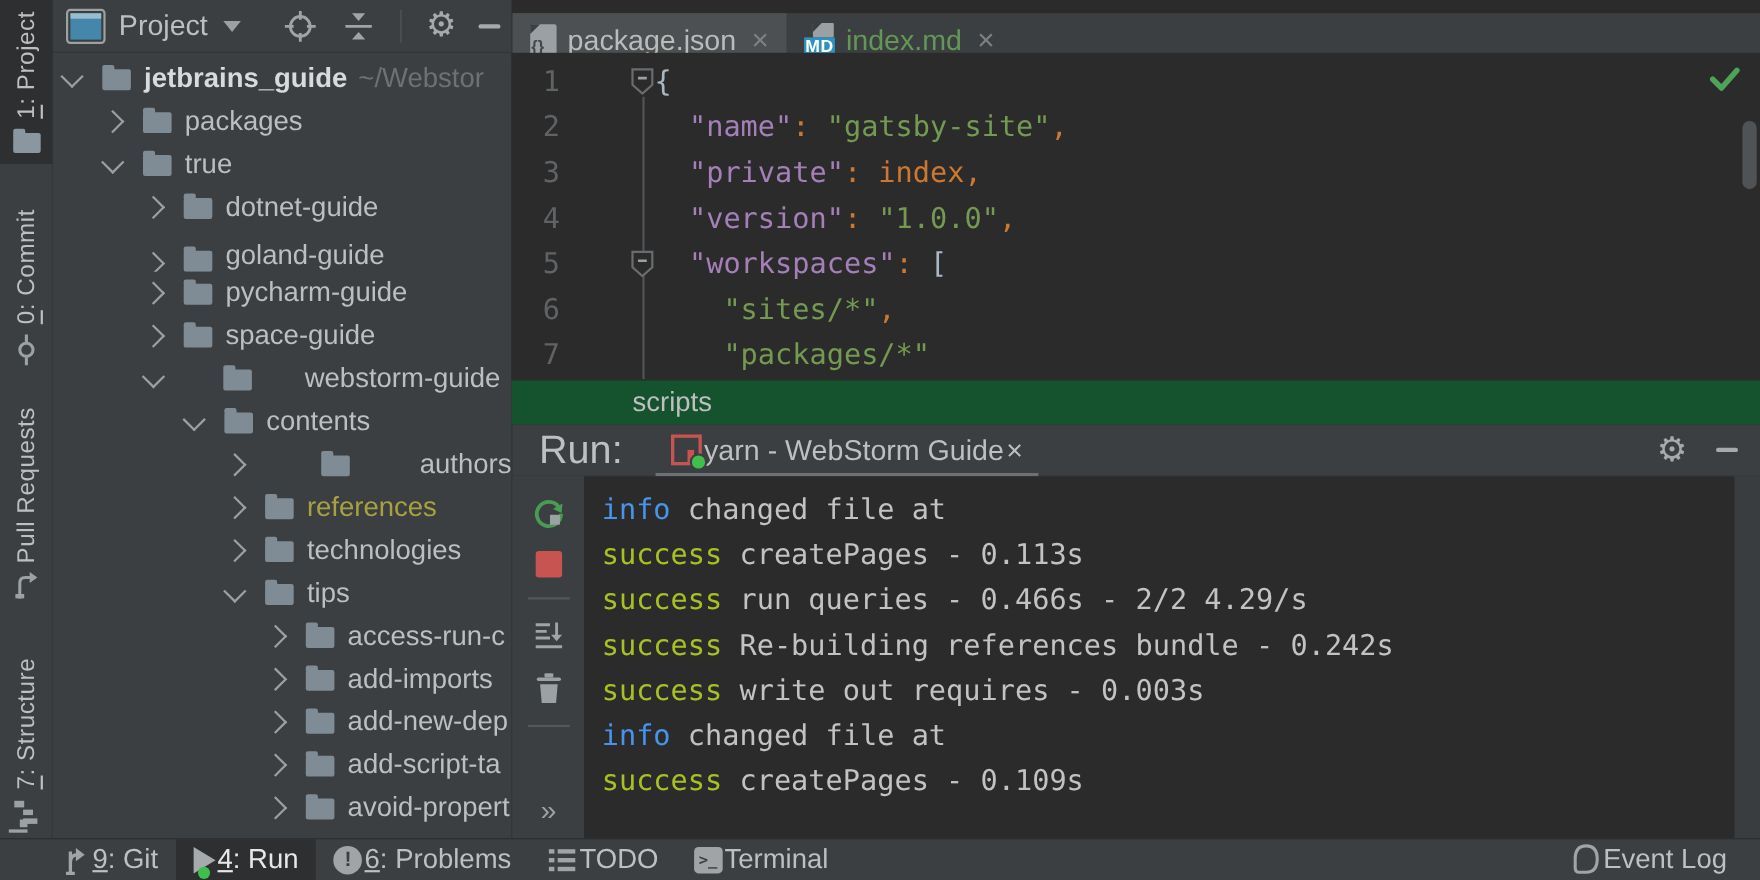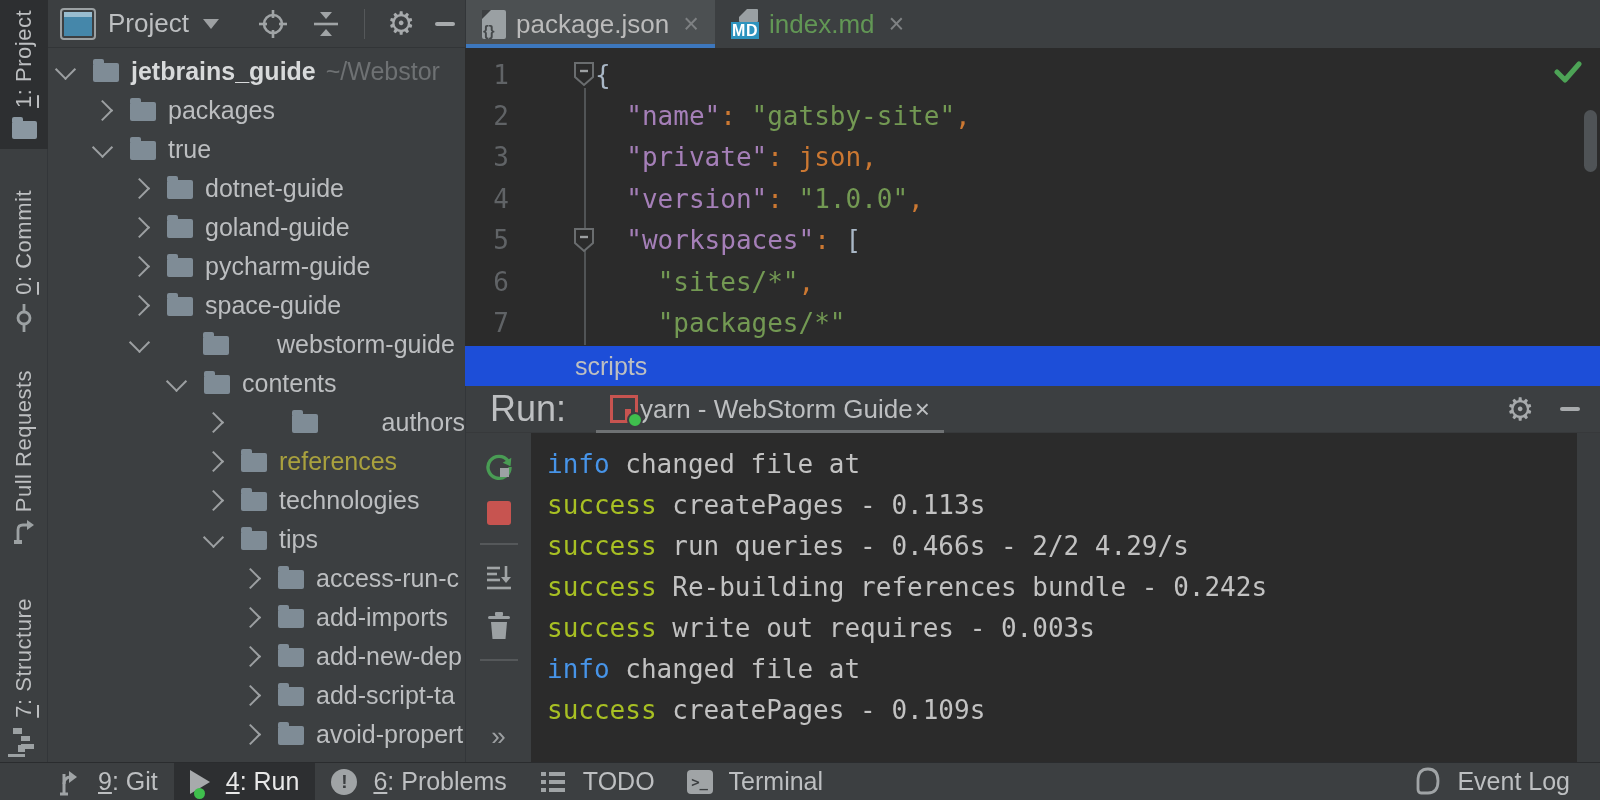--- a/index.html
+++ b/index.html
@@ -33,21 +33,21 @@
   .chev{width:13px;height:13px;border-right:2.5px solid #9DA0A2;border-bottom:2.5px solid #9DA0A2;display:inline-block;flex:none;}
   .chev.right{transform:rotate(-45deg);margin-right:14px;}
   .chev.down{transform:rotate(45deg);margin-right:14px;margin-top:-4px;}
   .tree-folder{position:relative;display:inline-block;flex:none;width:26px;height:19px;background:#7F8C96;border-radius:2px;margin:2px 12px 0 6px;}
   .tree-folder:before{content:'';position:absolute;top:-4px;left:0;width:11px;height:5px;background:#7F8C96;border-radius:2px 2px 0 0;}
   .tree-label{color:#BCBEC0;}
   .tree-label.bold{font-weight:bold;color:#D8DADB;}
   .tree-label.olive{color:#A9A13E;}
   .tree-path{color:#6E7173;margin-left:10px;}
   
-  .editor-tabs{position:absolute;left:465px;top:0;right:0;height:48px;background:#3C3F41;display:flex;border-left:1px solid #333639;box-sizing:border-box;}
+  .editor-tabs{position:absolute;left:465px;top:12px;right:0;height:48px;background:#3C3F41;display:flex;border-left:1px solid #333639;box-sizing:border-box;}
   .tab{display:flex;align-items:center;gap:10px;padding:0 16px;position:relative;font-size:26px;color:#BBBBBB;cursor:pointer;}
   .tab.active{background:#4C5052;}
   .tab.active:after{content:'';position:absolute;left:0;right:0;bottom:0;height:4px;background:#3D77BD;}
   .tab .close{color:#7E8183;font-size:27px;margin-left:4px;cursor:pointer;}
   .tab .lbl-md{color:#629755;}
   .icon-json{position:relative;width:24px;height:29px;background:#9AA0A3;border-radius:2px;}
   .icon-json:before{content:'';position:absolute;top:0;left:0;border-top:9px solid #3C3F41;border-right:9px solid transparent;}
   .icon-json:after{content:'{}';position:absolute;left:1px;bottom:0px;font-size:15px;font-weight:bold;color:#44484A;}
   .icon-md{position:relative;width:28px;height:30px;}
   .icon-md .page{position:absolute;top:0;right:1px;width:19px;height:13px;background:#9AA0A3;border-radius:1px;}
@@ -57,21 +57,21 @@
   .editor-body{position:absolute;left:465px;top:48px;right:0;height:297px;background:#2B2B2B;overflow:hidden;}
   .code-line{display:flex;height:41.4px;align-items:center;font-family:"DejaVu Sans Mono",monospace;font-size:26px;white-space:pre;}
   .line-num{width:44px;text-align:right;color:#606366;flex:none;}
   .code-pad{width:86px;flex:none;}
   .tk-brace{color:#A9B7C6;} .tk-key{color:#A57FB8;} .tk-str{color:#739953;} .tk-punct{color:#CC7832;} .tk-kw{color:#CC7832;} .tk-plain{color:#A9B7C6;}
   .fold-line{position:absolute;left:119px;top:40px;bottom:0;width:2px;background:#515456;}
   .fold-marker{position:absolute;left:107px;width:24px;height:26px;cursor:pointer;}
   .editor-scroll{position:absolute;right:3px;top:62px;width:13px;height:62px;background:#4F5356;border-radius:7px;cursor:pointer;}
   .green-check{position:absolute;right:18px;top:12px;cursor:pointer;}
   
-  .breadcrumbs{position:absolute;left:465px;top:345px;right:0;height:41px;background:#1d4ed8;display:flex;align-items:center;padding-left:110px;font-size:25px;color:#BDBFC1;border-top:1px solid #2B2B2B;box-sizing:border-box;}
+  .breadcrumbs{position:absolute;left:465px;top:345px;right:0;height:41px;background:#14532d;display:flex;align-items:center;padding-left:110px;font-size:25px;color:#BDBFC1;border-top:1px solid #2B2B2B;box-sizing:border-box;}
   
   .run-panel{position:absolute;left:465px;top:386px;right:0;height:376px;background:#3C3F41;border-left:1px solid #333639;box-sizing:border-box;}
   .run-header{height:47px;display:flex;align-items:center;position:relative;border-bottom:1px solid #37393B;box-sizing:border-box;}
   .run-label{font-size:36px;color:#BDBFC1;margin-left:24px;}
   .run-tab{position:relative;height:100%;display:flex;align-items:center;gap:2px;margin-left:30px;padding:0 14px;font-size:26px;color:#BDBFC1;cursor:pointer;}
   .run-tab:after{content:'';position:absolute;left:0;right:0;bottom:-1px;height:3px;background:#6E7173;}
   .icon-npm{position:relative;width:22px;height:22px;border:3px solid #C75450;flex:none;}
   .icon-npm:before{content:'';position:absolute;right:4px;bottom:0;width:6px;height:11px;background:#C75450;}
   .icon-npm .dot{position:absolute;right:-8px;bottom:-8px;width:12px;height:12px;border-radius:50%;background:#3FBF4D;border:2px solid #3C3F41;}
   .run-hdr-actions{position:absolute;right:20px;display:flex;align-items:center;gap:26px;}
@@ -79,21 +79,21 @@
   .rt-btn{margin-top:18px;cursor:pointer;}
   .rt-div{width:38px;height:2px;background:#55585A;margin-top:18px;}
   .stop-glyph{width:24px;height:24px;background:#C75450;border-radius:3px;}
   .rt-more{margin-top:auto;margin-bottom:10px;color:#9DA0A2;font-size:26px;cursor:pointer;}
   .console{position:absolute;left:65px;top:47px;right:23px;bottom:0;background:#2B2B2B;padding:10px 0 0 16px;font-family:"DejaVu Sans Mono",monospace;font-size:26px;color:#C2C2C2;overflow:hidden;}
   .console-line{height:41px;display:flex;align-items:center;white-space:pre;}
   .tag-info{color:#4794E8;} .tag-success{color:#A8C023;}
   .console-right{position:absolute;right:0;top:47px;bottom:0;width:23px;background:#3A3D3F;}
   
   .status-bar{position:absolute;left:0;bottom:0;width:1600px;height:38px;background:#3C3F41;border-top:1px solid #2A2C2E;display:flex;align-items:center;font-size:25px;color:#BDBFC1;box-sizing:border-box;}
-  .sb-item{display:flex;align-items:center;gap:16px;height:100%;padding:0 16px;cursor:pointer;white-space:nowrap;}
+  .sb-item{display:flex;align-items:center;gap:2px;height:100%;padding:0 16px;cursor:pointer;white-space:nowrap;}
   .sb-item.active{background:#2D2F31;color:#E8E8E8;}
   .sb-right{margin-left:auto;margin-right:14px;}
   .play-glyph{position:relative;width:0;height:0;border-left:20px solid #A7AAAC;border-top:12px solid transparent;border-bottom:12px solid transparent;}
   .play-glyph .dot{position:absolute;left:-16px;top:6px;width:11px;height:11px;border-radius:50%;background:#3FBF4D;}
   .problems-glyph{width:26px;height:26px;border-radius:50%;background:#A0A4A6;color:#3C3F41;font-weight:bold;font-size:19px;display:flex;align-items:center;justify-content:center;}
   .terminal-glyph{width:26px;height:24px;border-radius:4px;background:#A0A4A6;color:#3C3F41;font-weight:bold;font-size:14px;display:flex;align-items:center;justify-content:center;font-family:"DejaVu Sans Mono",monospace;}
   .switcher-icon{position:absolute;left:6px;bottom:40px;cursor:pointer;}
 </style>
 </head>
 <body>
@@ -189,21 +189,21 @@
         <div class="tree-row" style="padding-left: 47px;">
           <span class="chev down"></span>
           <span class="tree-folder"></span>
           <span class="tree-label">true</span>
         </div>
         <div class="tree-row" style="padding-left: 84px;">
           <span class="chev right"></span>
           <span class="tree-folder"></span>
           <span class="tree-label">dotnet-guide</span>
         </div>
-        <div class="tree-row" style="padding-left: 84px;">
+        <div class="tree-row" style="padding-left: 84px; align-items: flex-end;">
           <span class="chev right"></span>
           <span class="tree-folder"></span>
           <span class="tree-label">goland-guide</span>
         </div>
         <div class="tree-row" style="padding-left: 84px;">
           <span class="chev right"></span>
           <span class="tree-folder"></span>
           <span class="tree-label">pycharm-guide</span>
         </div>
         <div class="tree-row" style="padding-left: 84px;">
@@ -282,21 +282,21 @@
         </span>
         <span class="lbl-md">index.md</span>
         <span class="close">×</span>
       </div>
     </div>
 
   <div class="editor-body">
     <div id="codeLines" style="padding-top: 6px;">
         <div class="code-line"><span class="line-num">1</span><span class="code-pad"></span><span class="tk-brace">{</span></div>
         <div class="code-line"><span class="line-num">2</span><span class="code-pad"></span><span class="tk-plain">  </span><span class="tk-key">"name"</span><span class="tk-punct">: </span><span class="tk-str">"gatsby-site"</span><span class="tk-punct">,</span></div>
-        <div class="code-line"><span class="line-num">3</span><span class="code-pad"></span><span class="tk-plain">  </span><span class="tk-key">"private"</span><span class="tk-punct">: </span><span class="tk-kw">json</span><span class="tk-punct">,</span></div>
+        <div class="code-line"><span class="line-num">3</span><span class="code-pad"></span><span class="tk-plain">  </span><span class="tk-key">"private"</span><span class="tk-punct">: </span><span class="tk-kw">index</span><span class="tk-punct">,</span></div>
         <div class="code-line"><span class="line-num">4</span><span class="code-pad"></span><span class="tk-plain">  </span><span class="tk-key">"version"</span><span class="tk-punct">: </span><span class="tk-str">"1.0.0"</span><span class="tk-punct">,</span></div>
         <div class="code-line"><span class="line-num">5</span><span class="code-pad"></span><span class="tk-plain">  </span><span class="tk-key">"workspaces"</span><span class="tk-punct">: </span><span class="tk-brace">[</span></div>
         <div class="code-line"><span class="line-num">6</span><span class="code-pad"></span><span class="tk-plain">    </span><span class="tk-str">"sites/*"</span><span class="tk-punct">,</span></div>
         <div class="code-line"><span class="line-num">7</span><span class="code-pad"></span><span class="tk-plain">    </span><span class="tk-str">"packages/*"</span></div>
       </div>
     <div class="fold-line"></div>
     <span class="green-check icon">
       <svg width="28" height="24" viewBox="0 0 28 24">
           <polyline points="3,12 11,20 25,4" fill="none" stroke="#4DA356" stroke-width="5" stroke-linecap="round" stroke-linejoin="round"></polyline>
         </svg>

